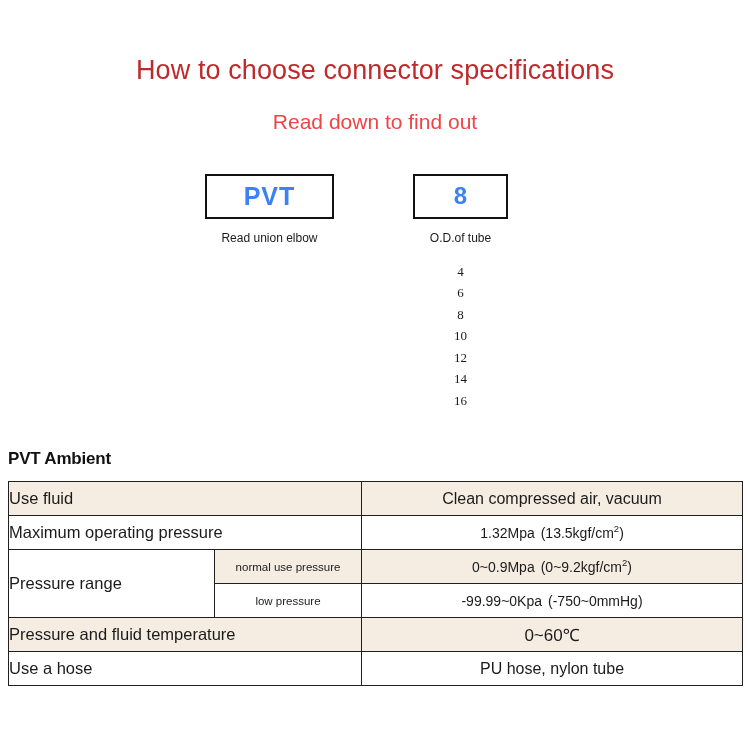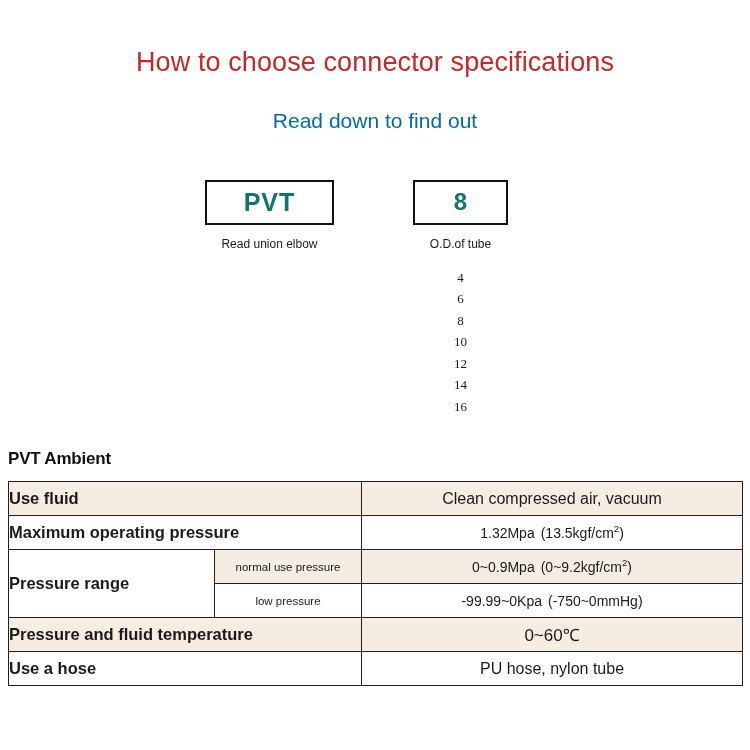--- a/index.html
+++ b/index.html
@@ -21,45 +21,45 @@
   .title-block {
     text-align: center;
     padding-top: 48px;
   }
   .main-title {
     font-size: 27px;
     color: #bf2a2c;
     font-weight: 400;
     letter-spacing: 0.1px;
     line-height: 1.1;
-    margin: 0;
+    margin: 8px;
   }
   .subtitle {
     font-size: 21px;
-    color: #0369a1;
+    color: #ef4444;
     font-weight: 400;
-    margin: 15px;
+    margin: 8px;
     padding-top: 16px;
     line-height: 1.1;
   }
 
   
   .codes-area {
     position: relative;
     height: 250px;
   }
   .code-box {
     position: absolute;
     border: 2px solid #111111;
     background: #ffffff;
     display: flex;
     align-items: center;
     justify-content: center;
     font-weight: bold;
-    color: #0f766e;
+    color: #3b82f6;
     box-sizing: border-box;
   }
   #box-pvt {
     left: 205px;
     top: 33px;
     width: 129px;
     height: 45px;
     font-size: 25px;
     letter-spacing: 1px;
   }
@@ -129,21 +129,20 @@
     vertical-align: middle;
   }
   .cell-beige { background: #f5ece2; }
   .cell-white { background: #ffffff; }
 
   .label-cell {
     font-size: 16.5px;
     color: #1b1b1b;
     padding: 0 0 0 10px;
     height: 33px;
-    font-weight: bold;
   }
   .label-cell.tall { height: 66px; }
 
   .sublabel-cell {
     font-size: 11.5px;
     color: #1b1b1b;
     text-align: center;
     height: 33px;
   }
 

